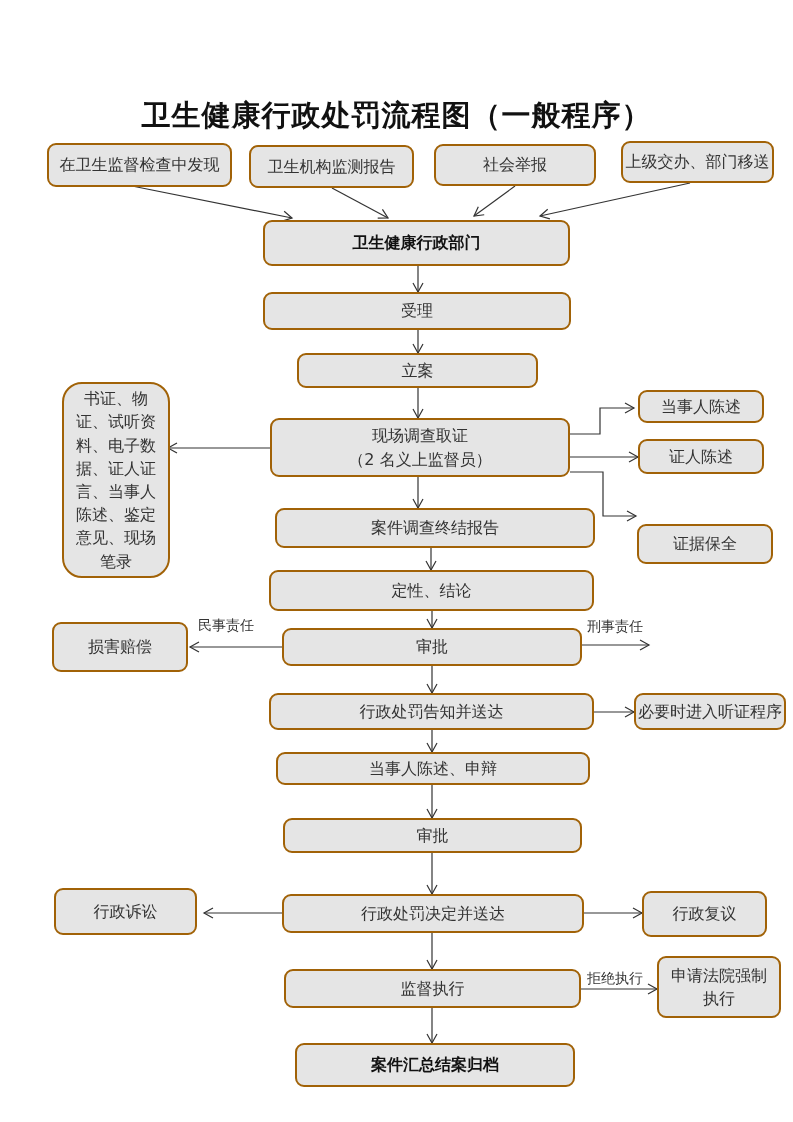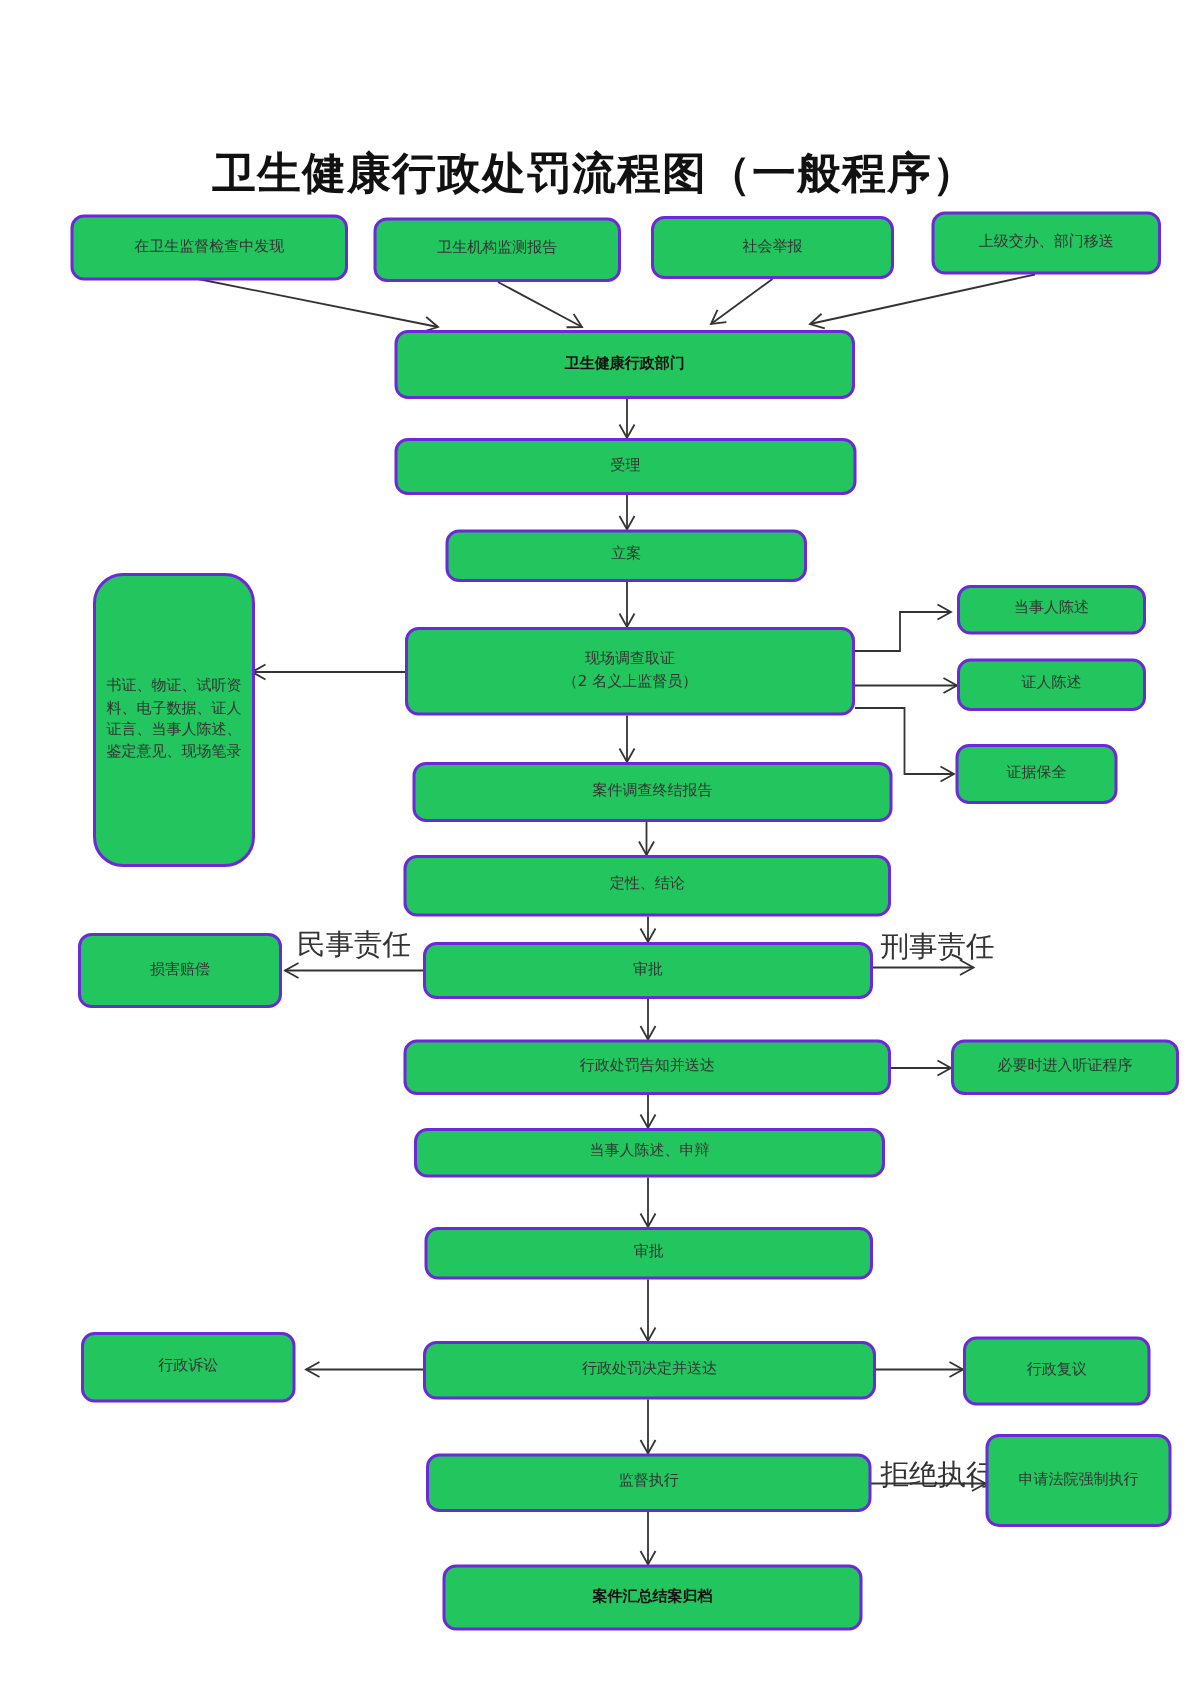--- a/index.html
+++ b/index.html
@@ -1,25 +1,25 @@
 <!DOCTYPE html>
 <html><head>
 <meta charset="utf-8">
 <style>
   html,body{margin:0;padding:0;background:#fff;}
   #page{position:relative;width:793px;height:1122px;background:#fff;overflow:hidden;
     font-family:"DejaVu Sans","Liberation Sans",sans-serif;color:#222;border-radius:22px;}
   .title{position:absolute;left:0;width:793px;top:96px;text-align:center;
     font-size:29px;font-weight:bold;letter-spacing:1px;color:#111;}
-  .box{position:absolute;box-sizing:border-box;border:2px solid #6d28d9;border-radius:9px;
-    background:#22c55e;display:flex;align-items:center;justify-content:center;text-align:center;
-    font-size:10px;line-height:1.45;color:#333;cursor:pointer;}
+  .box{position:absolute;box-sizing:border-box;border:2px solid #a16207;border-radius:9px;
+    background:#e5e5e5;display:flex;align-items:center;justify-content:center;text-align:center;
+    font-size:16px;line-height:1.45;color:#333;cursor:pointer;}
   .box.bold{font-weight:bold;color:#111;}
   .box.tall{border-radius:20px;padding:0 6px;}
-  .label{position:absolute;font-size:19px;color:#333;white-space:nowrap;}
+  .label{position:absolute;font-size:14px;color:#333;white-space:nowrap;}
   svg#arrows{position:absolute;left:0;top:0;}
 </style>
 </head>
 <body>
 
 <div id="page">
   <div class="title">卫生健康行政处罚流程图（一般程序）</div>
 
   <svg id="arrows" width="793" height="1122">
     <defs>
@@ -80,21 +80,21 @@
   <div class="box" style="left:276px;top:752px;width:314px;height:33px;">当事人陈述、申辩</div>
   <div class="box" style="left:283px;top:818px;width:299px;height:35px;">审批</div>
   <div class="box" style="left:282px;top:894px;width:302px;height:39px;">行政处罚决定并送达</div>
   <div class="box" style="left:284px;top:969px;width:297px;height:39px;">监督执行</div>
   <div class="box bold" style="left:295px;top:1043px;width:280px;height:44px;">案件汇总结案归档</div>
 
   <div class="box tall" style="left:62px;top:370px;width:108px;height:196px;margin-top:12px;">书证、物证、试听资料、电子数据、证人证言、当事人陈述、鉴定意见、现场笔录</div>
 
   <div class="box" style="left:638px;top:390px;width:126px;height:33px;">当事人陈述</div>
   <div class="box" style="left:638px;top:439px;width:126px;height:35px;">证人陈述</div>
-  <div class="box" style="left:637px;top:496px;width:108px;height:40px;">证据保全</div>
+  <div class="box" style="left:637px;top:524px;width:136px;height:40px;">证据保全</div>
 
   <div class="label" style="left:198px;top:617px;">民事责任</div>
   <div class="box" style="left:52px;top:622px;width:136px;height:50px;">损害赔偿</div>
   <div class="label" style="left:587px;top:618px;">刑事责任</div>
   <div class="box" style="left:634px;top:693px;width:152px;height:37px;">必要时进入听证程序</div>
   <div class="box" style="left:54px;top:888px;width:143px;height:47px;">行政诉讼</div>
   <div class="box" style="left:642px;top:891px;width:125px;height:46px;">行政复议</div>
   <div class="label" style="left:587px;top:970px;">拒绝执行</div>
   <div class="box" style="left:657px;top:956px;width:124px;height:62px;padding:0 10px;">申请法院强制执行</div>
 </div>

